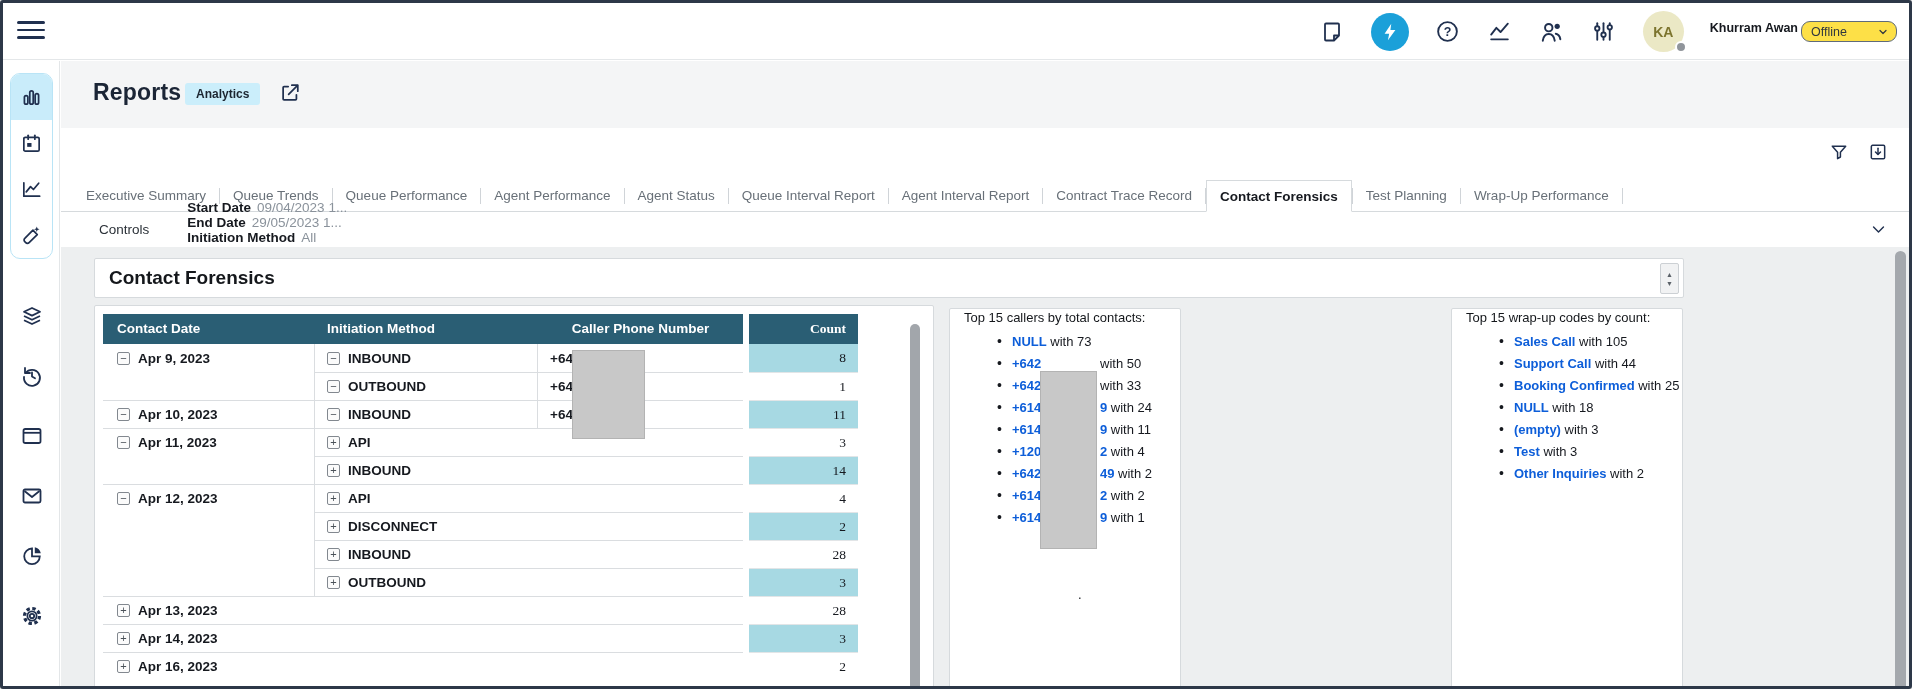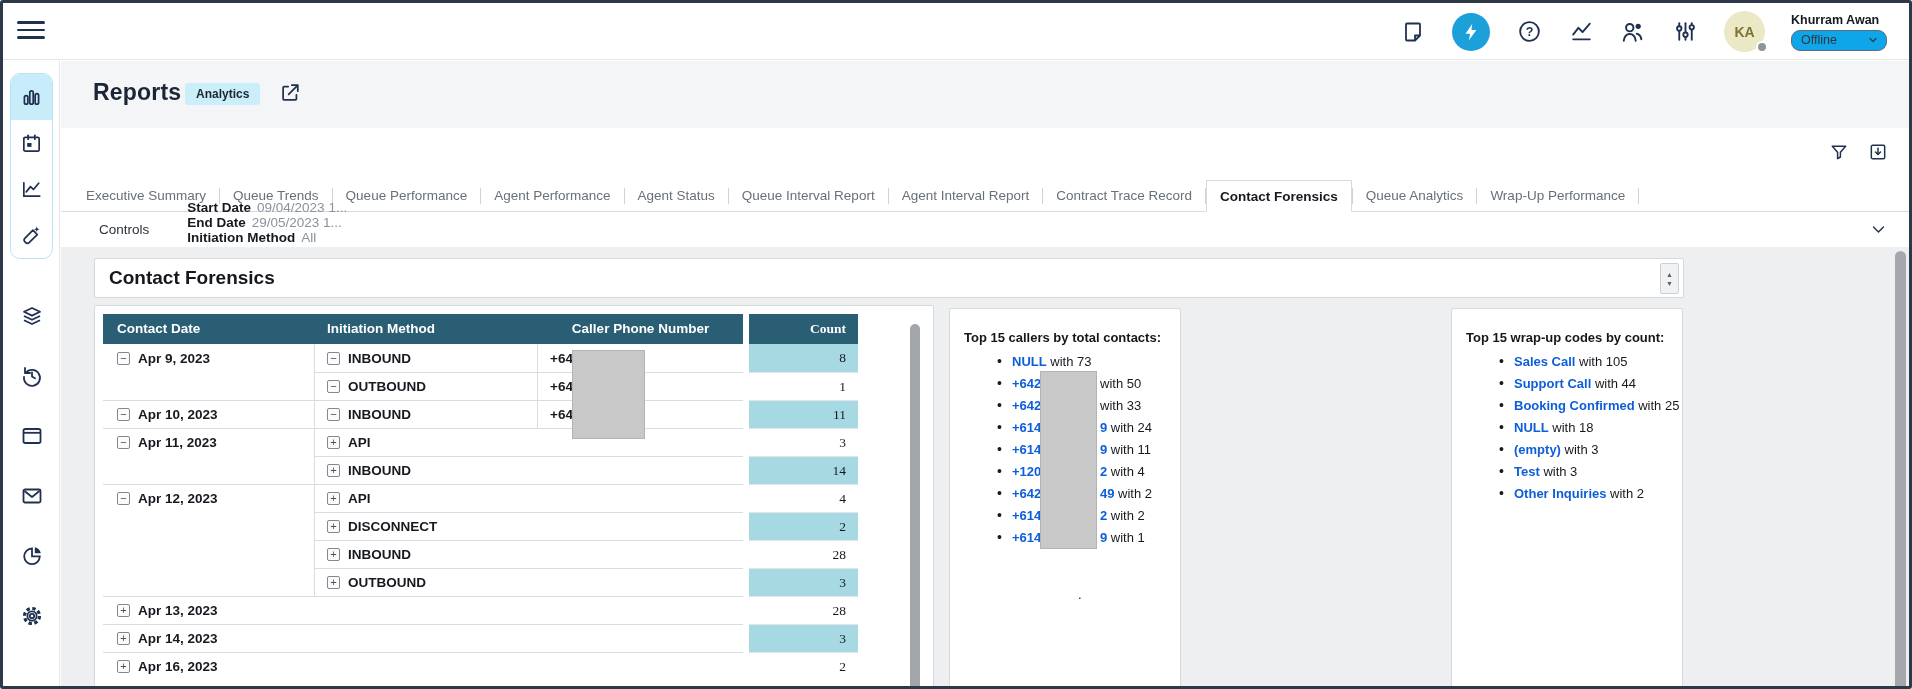--- a/index.html
+++ b/index.html
@@ -15,23 +15,23 @@
   
   .topbar{position:absolute; left:0; top:0; right:0; height:57px; background:#fff; border-bottom:1px solid #e4e7e9;}
   .hamburger{position:absolute; left:14px; top:13px; width:28px; height:28px; display:flex; flex-direction:column; justify-content:center; gap:5px; cursor:pointer;}
   .hamburger i{display:block; height:2.4px; background:var(--navy); border-radius:2px;}
   .tb-right{position:absolute; right:12px; top:0; height:57px; display:flex; align-items:center; gap:26px;}
   .tb-ic{width:26px; height:26px; display:flex; align-items:center; justify-content:center; cursor:pointer;}
   .bolt-circle{width:38px; height:38px; border-radius:50%; background:#1ba0d9; display:flex; align-items:center; justify-content:center; cursor:pointer;}
   .avatar-wrap{position:relative; width:41px; height:41px;}
   .avatar{width:41px; height:41px; border-radius:50%; background:#ebe8c5; color:#7c742e; font-weight:bold; font-size:14px; display:flex; align-items:center; justify-content:center;}
   .status-dot{position:absolute; right:-3px; bottom:-1px; width:12px; height:12px; border-radius:50%; background:#90959b; border:2px solid #fff;}
-  .user-block{display:flex; flex-direction:column; gap:3px; min-width:106px;}
+  .user-block{display:flex; gap:3px; min-width:106px;}
   .user-name{font-size:12.5px; font-weight:bold; color:var(--ink);}
-  .status-select{display:flex; align-items:center; justify-content:space-between; width:96px; height:21px; border:1px solid #5f6b7a; border-radius:9px; padding:0 7px 0 9px; font-size:12.5px; color:#30373f; cursor:pointer; background:#0ea5e9;}
+  .status-select{display:flex; align-items:center; justify-content:space-between; width:96px; height:21px; border:1px solid #5f6b7a; border-radius:9px; padding:0 7px 0 9px; font-size:12.5px; color:#30373f; cursor:pointer; background:#fde047;}
 
   
   .sidebar{position:absolute; left:0; top:58px; bottom:0; width:57px; background:#fff; border-right:1px solid #e3e6e8;}
   .side-group{position:absolute; left:7px; top:12px; width:43px; border:1px solid #b9e4f6; border-radius:10px; overflow:hidden; background:#fff;}
   .side-item{width:41px; height:46px; display:flex; align-items:center; justify-content:center; cursor:pointer;}
   .side-item.active{background:#c9ecfa;}
   .side-loose{position:absolute; left:17px; width:24px; height:24px; display:flex; align-items:center; justify-content:center; cursor:pointer;}
 
   
   .main{position:absolute; left:58px; top:58px; right:0; bottom:0; background:var(--bandbg);}
@@ -86,21 +86,21 @@
   .br{border-right:1px solid #dadde0;}
   .tg{width:13px; height:13px; border:1px solid #82888f; border-radius:2px; background:#fbfbfb; color:#4a5158; font-size:11px; line-height:11px; font-weight:normal; display:inline-flex; align-items:center; justify-content:center; margin-right:8px; flex:0 0 13px; cursor:pointer;}
   .ccell{height:28px; display:flex; align-items:center; justify-content:flex-end; padding-right:12px; font-size:13.5px; color:var(--ink);}
   .ccell.bt{border-top:1px solid #e2e5e7;}
   .ccell.hl{background:var(--cellblue);}
   .tbl-scroll{position:absolute; left:815px; top:18px; width:10px; height:600px; background:#a2a6ab; border-radius:5px; cursor:pointer;}
 
   
   .panel{position:absolute; top:61px; width:232px; height:382px; background:#fff; border:1px solid var(--border); border-radius:2px; overflow:hidden;}
   .panel.p1{left:888px;} .panel.p2{left:1140px;} .panel.p3{left:1390px;}
-  .panel-title{margin:21px 14px 0; font-size:13px; font-weight:bold; color:#14171b;}
+  .panel-title{margin:1px 14px 0; font-size:13px; font-weight:normal; color:#14171b;}
   .plist{list-style:none; margin-top:8px;}
   .plist li{position:relative; padding-left:62px; height:22px; font-size:13px; color:var(--ink); line-height:17px; white-space:nowrap;}
   .plist li::before{content:"•"; position:absolute; left:47px; top:0; font-size:14px; color:var(--ink);}
   .plist a, .plist .lnk{color:var(--link); font-weight:bold; text-decoration:none; cursor:pointer;}
   .plist .tail{position:absolute; left:150px; top:0;}
   .stray-dot{position:absolute; left:128px; top:278px; font-size:13px; color:var(--ink);}
 
   .redaction{position:absolute; background:var(--redact); border:1px solid #b3b3b3; z-index:5;}
   .redact-table{left:477px; top:44px; width:73px; height:89px;}
   .redact-callers{left:90px; top:62px; width:57px; height:178px;}
@@ -291,21 +291,21 @@
           <div class="tab">Agent Status</div>
           <span class="tabsep"></span>
           <div class="tab">Queue Interval Report</div>
           <span class="tabsep"></span>
           <div class="tab">Agent Interval Report</div>
           <span class="tabsep"></span>
           <div class="tab">Contract Trace Record</div>
           <span class="tabsep"></span>
           <div class="tab active">Contact Forensics</div>
           <span class="tabsep"></span>
-          <div class="tab">Queue Analytics</div>
+          <div class="tab">Test Planning</div>
           <span class="tabsep"></span>
           <div class="tab">Wrap-Up Performance</div>
           <span class="tabsep"></span>
         </div>
 
       <div class="controls">
         <span class="controls-label">Controls</span>
         <span id="controls-fields" style="display:flex;flex-direction:column;">
             <span class="ctl-field"><span class="lbl">Start Date</span><span class="val">09/04/2023 1...</span></span>
             <span class="ctl-field"><span class="lbl">End Date</span><span class="val">29/05/2023 1...</span></span>

